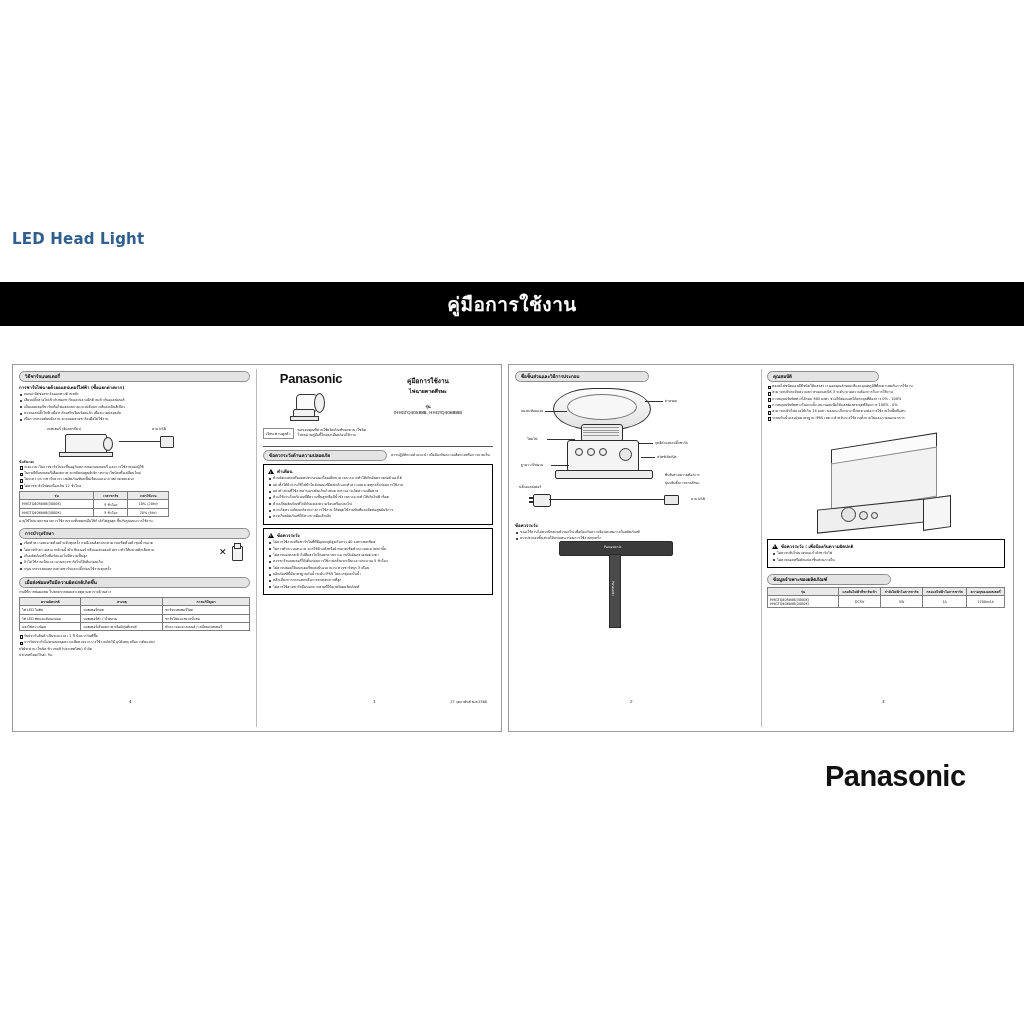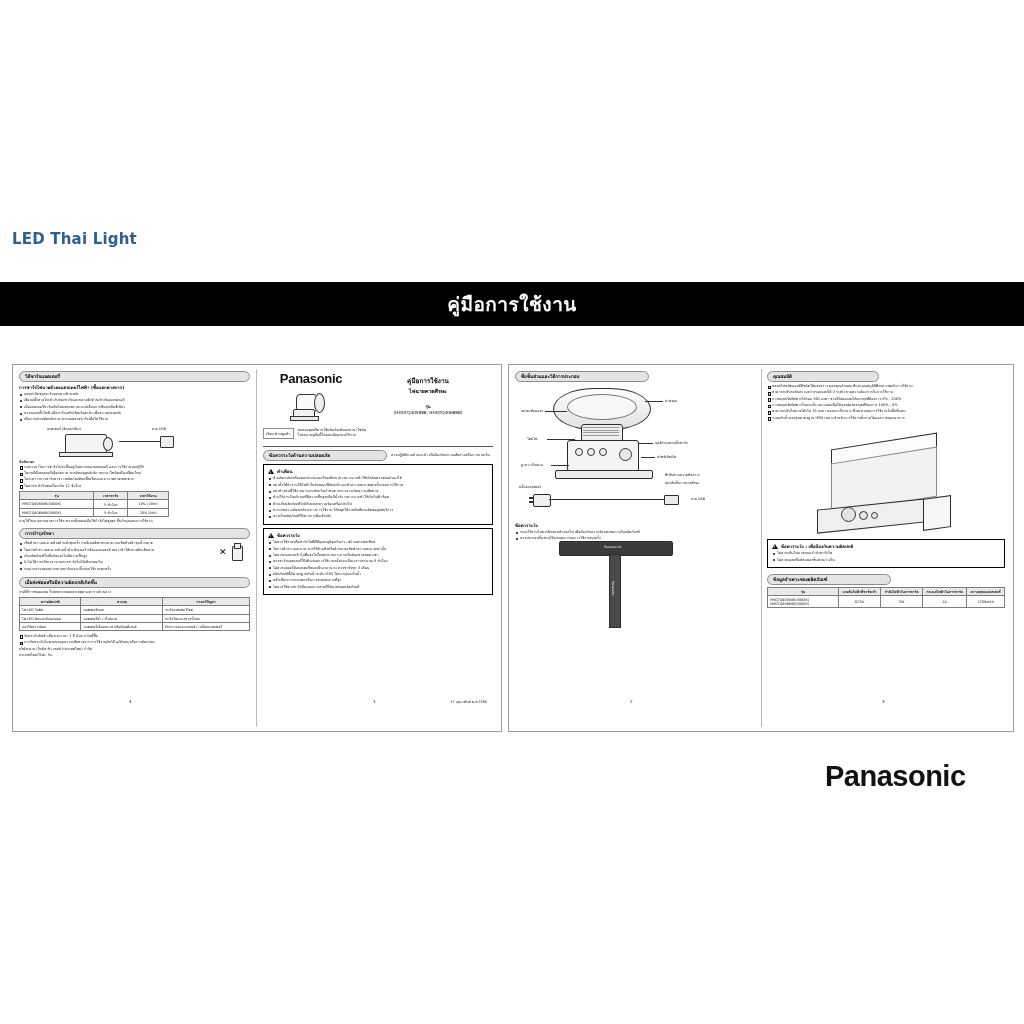--- a/index.html
+++ b/index.html
@@ -198,21 +198,21 @@
   .mount-stand{
     position:absolute;left:116px;top:56px;width:26px;height:30px;border:1.1px solid #2b2b2b;background:#f6f6f6;
     transform:skewY(-8deg);
   }
 </style>
 </head>
 <body>
 
 <div class="page">
 
-  <div class="product-title">LED Thai Light</div>
+  <div class="product-title">LED Head Light</div>
 
   <div class="banner">
     <div class="banner-text">คู่มือการใช้งาน</div>
   </div>
 
   <div class="sheet" id="sheet-left">
     <div class="vline" style="left:243px;"></div>
 
     <div class="col" style="left:6px;width:231px;">
       <div class="secthead">วิธีชาร์จแบตเตอรี่</div>

